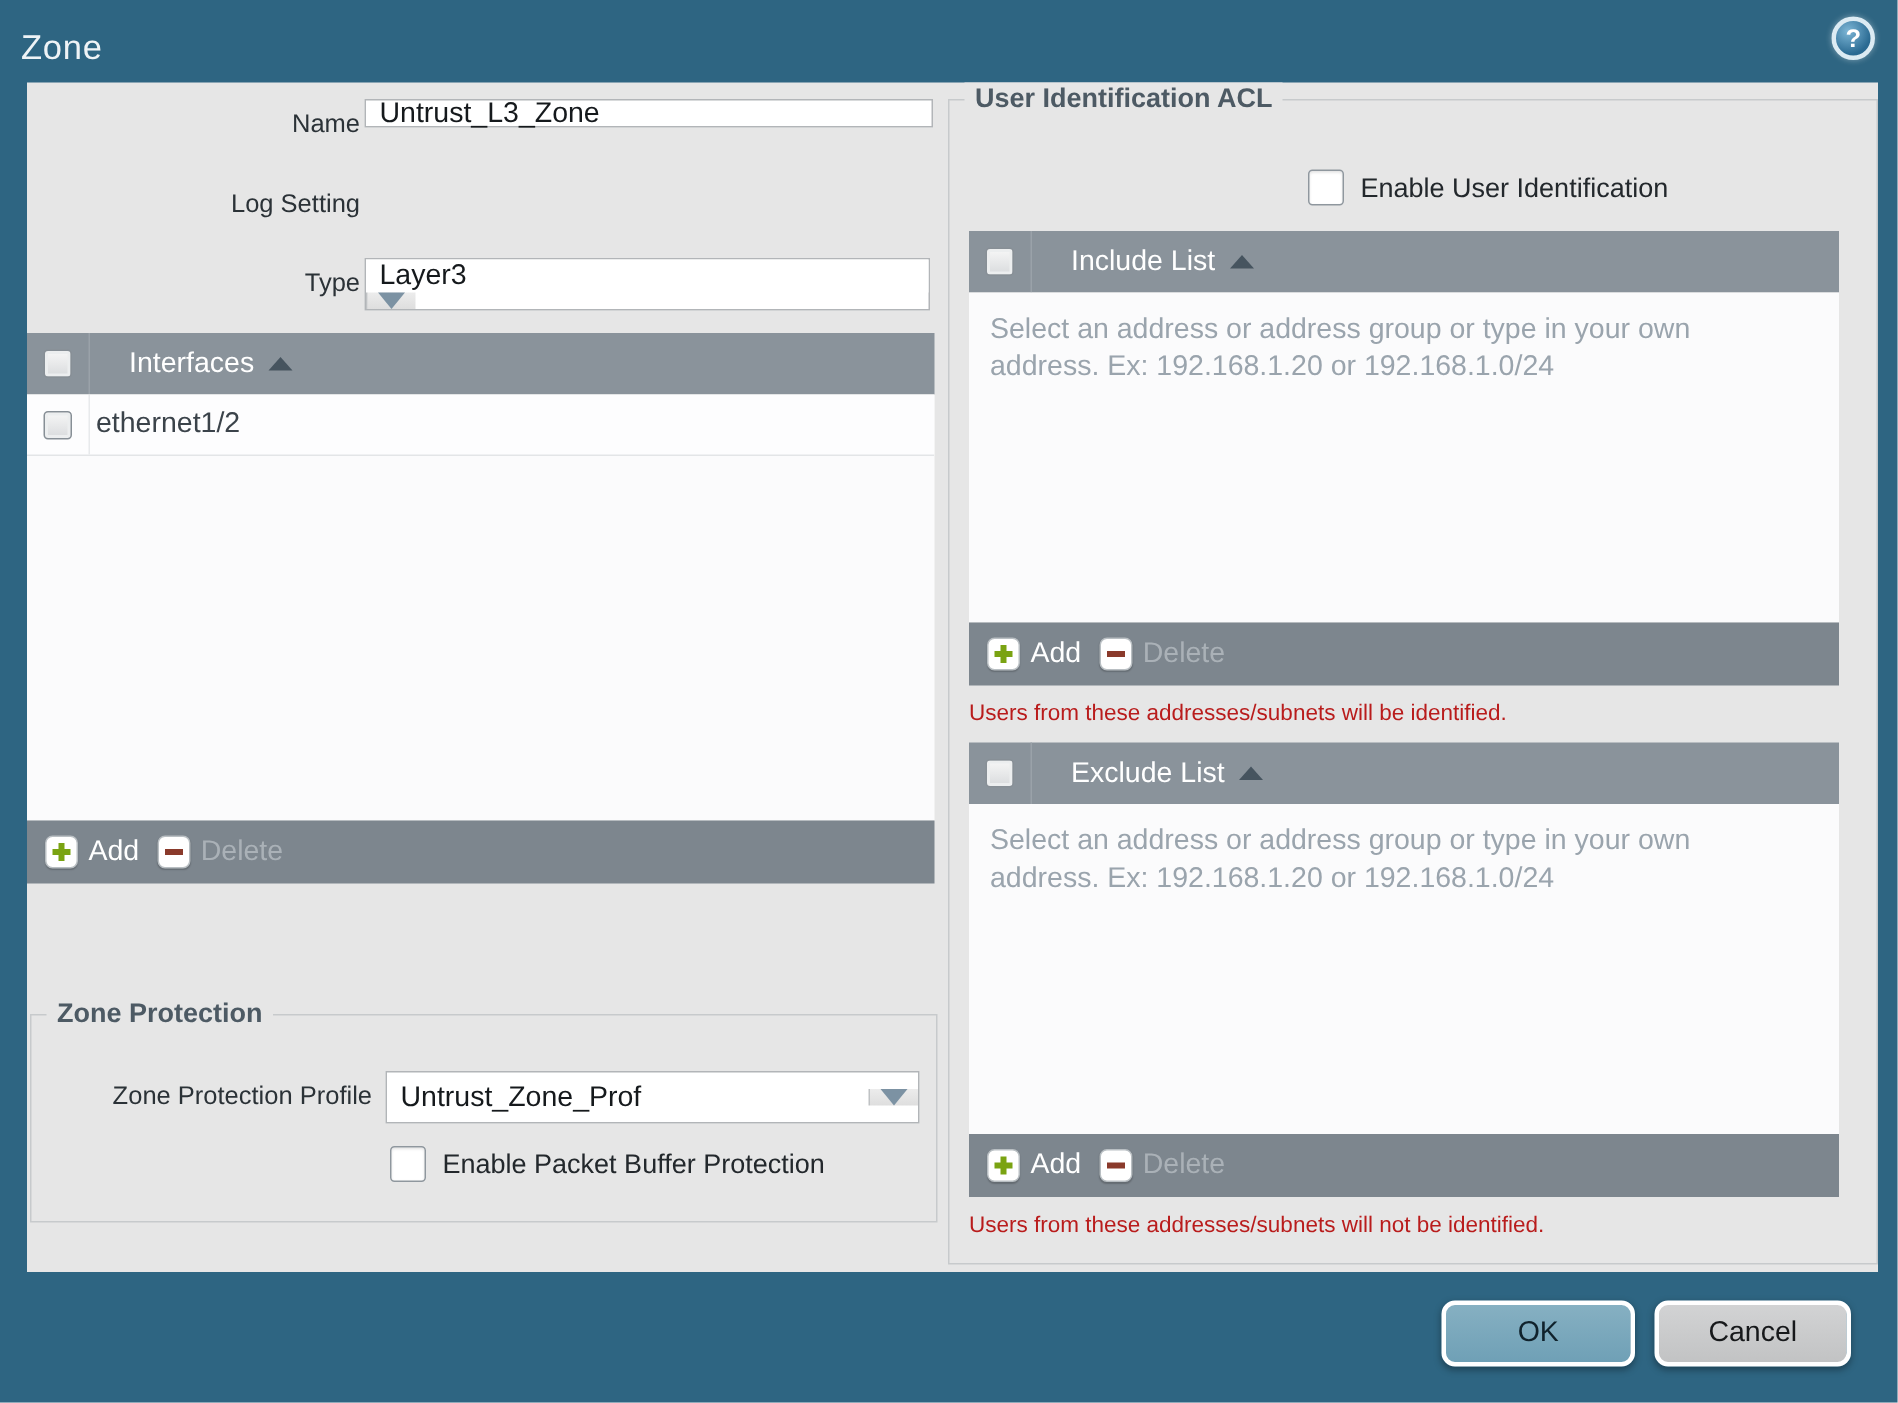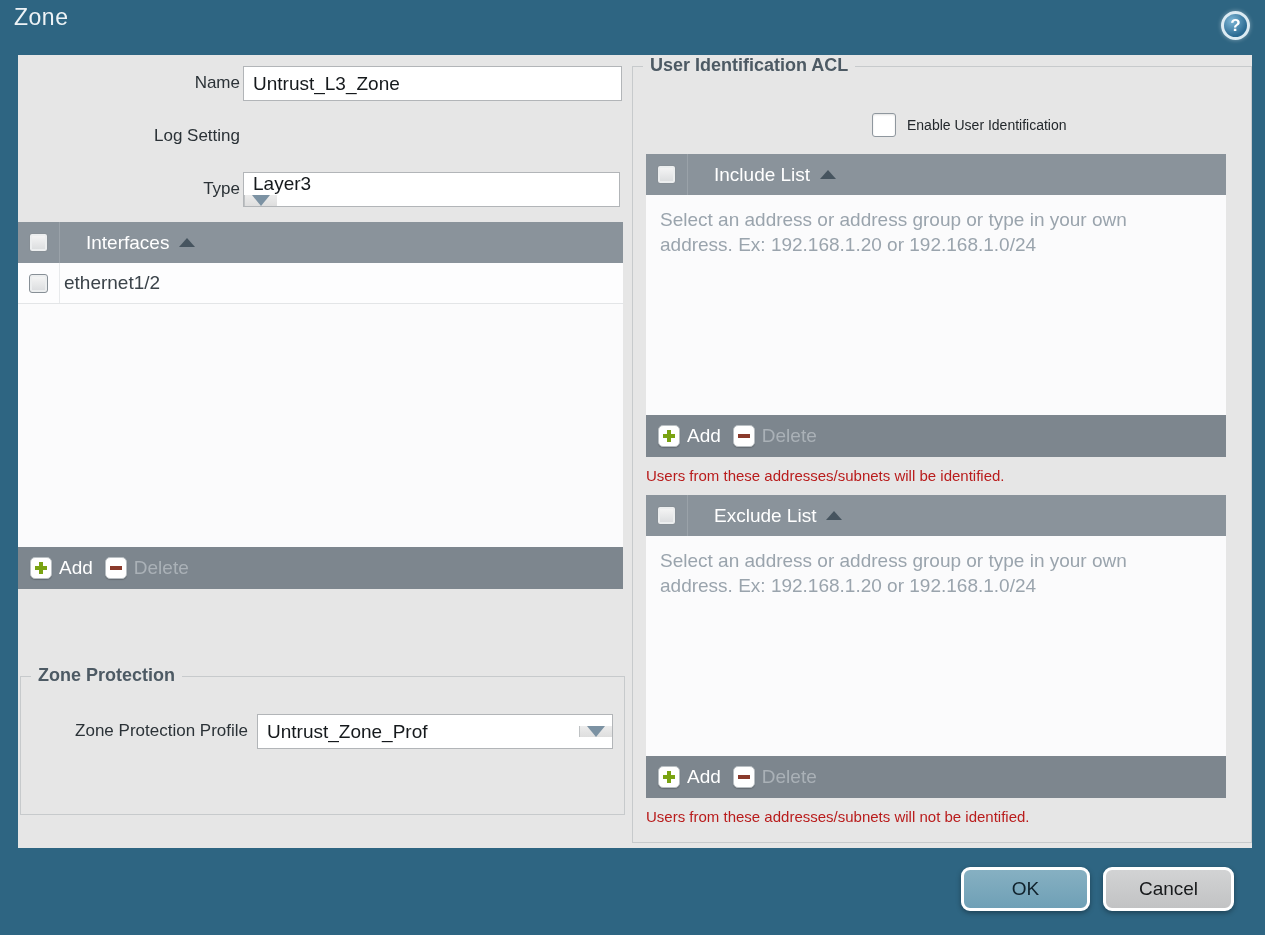--- a/index.html
+++ b/index.html
@@ -1,20 +1,20 @@
 <!DOCTYPE html>
 <html><head>
 <meta charset="utf-8">
 <style>
   * { margin:0; padding:0; box-sizing:border-box; }
   html,body { width:1265px; height:935px; }
   body { font-family:"Liberation Sans", sans-serif; }
   .screen { position:relative; width:1265px; height:935px; background:#2e6582; overflow:hidden; }
 
-  .dialog-title { position:absolute; left:14px; top:4px; color:#eef3f6; font-size:23px; font-weight:400; letter-spacing:.5px; }
+  .dialog-title { position:absolute; left:14px; top:18px; color:#eef3f6; font-size:23px; font-weight:400; letter-spacing:.5px; }
 
   .help-btn { position:absolute; right:15px; top:11px; width:29px; height:29px; border-radius:50%;
     background:radial-gradient(circle at 35% 30%, #7db6d6, #2a6a92 70%); border:3px solid #dcebf3;
     display:flex; align-items:center; justify-content:center; cursor:pointer;
     box-shadow:0 0 4px rgba(255,255,255,.4); }
   .help-btn .q { color:#ffffff; font-size:17px; font-weight:bold; line-height:1; }
 
   .panel { position:absolute; left:18px; top:55px; width:1234px; height:793px; background:#e6e6e6; }
 
   .flabel { position:absolute; left:0; width:222px; text-align:right; font-size:17px; color:#2b3237; }
@@ -47,42 +47,42 @@
   .icon-plus::after { content:""; position:absolute; left:8px; top:4px; width:4px; height:12px; background:#7aa312; }
   .icon-minus::before { content:""; position:absolute; left:4px; top:8px; width:12px; height:4px; background:#8a3a2b; }
   .act-label { font-size:19px; color:#ffffff; }
   .act-label.disabled { color:#aab1b7; }
 
   .fieldset { position:absolute; border:1px solid #c7cacc; }
   .legend { position:absolute; top:-12px; left:10px; background:#e6e6e6; padding:0 7px; font-size:18px; font-weight:bold; color:#4d5a64; }
 
   .note { position:absolute; font-size:15px; color:#b91c1c; }
 
-  .cblabel { font-size:14px; color:#23282c; }
+  .cblabel { font-size:18px; color:#23282c; }
 
   .btn { position:absolute; height:44px; border:3px solid #ffffff; border-radius:9px; display:flex; align-items:center; justify-content:center;
     font-size:19px; cursor:pointer; box-shadow:0 2px 5px rgba(0,0,0,.35); }
   .btn-ok { left:961px; top:867px; width:129px; background:linear-gradient(#86b0c2,#6fa0b6); color:#10222c; }
   .btn-cancel { left:1103px; top:867px; width:131px; background:linear-gradient(#d2d3d4,#c2c3c4); color:#17191b; }
 </style>
 </head>
 <body>
 
 <div class="screen">
 
   <div class="dialog-title">Zone</div>
 
   <div class="help-btn">
     <span class="q">?</span>
   </div>
 
   <div class="panel">
 
     <div class="flabel" style="top:18px;">Name</div>
-    <div class="tinput" style="left:225px; top:11px; width:379px; height:35px;">
+    <div class="tinput" style="left:225px; top:11px; width:379px; height:19px;">
       <span>Untrust_L3_Zone</span>
     </div>
 
     <div class="flabel" style="top:71px;">Log Setting</div>
 
     <div class="flabel" style="top:124px;">Type</div>
     <div class="combo" style="left:225px; top:117px; width:377px;flex-direction:column;">
       <div class="cval">Layer3</div>
       <div class="cbtn">
         <div class="tri-down"></div>
@@ -123,20 +123,24 @@
       <span class="legend">Zone Protection</span>
 
       <div class="flabel" style="left:0; width:227px; top:44px;">Zone Protection Profile</div>
       <div class="combo" style="left:236px; top:37px; width:356px;align-items:center;">
         <div class="cval">Untrust_Zone_Prof</div>
         <div class="cbtn">
           <div class="tri-down"></div>
         </div>
       </div>
 
+      <div style="position:absolute; left:239px; top:87px; display:flex; align-items:center;">
+        <div class="cb cb-form"></div>
+        <span class="cblabel" style="margin-left:11px;">Enable Packet Buffer Protection</span>
+      </div>
     </div>
 
     <div class="fieldset" style="left:614px; top:11px; width:620px; height:777px;">
       <span class="legend">User Identification ACL</span>
 
       <div style="position:absolute; left:239px; top:46px; display:flex; align-items:center;">
         <div class="cb cb-form"></div>
         <span class="cblabel" style="margin-left:11px;">Enable User Identification</span>
       </div>
 

